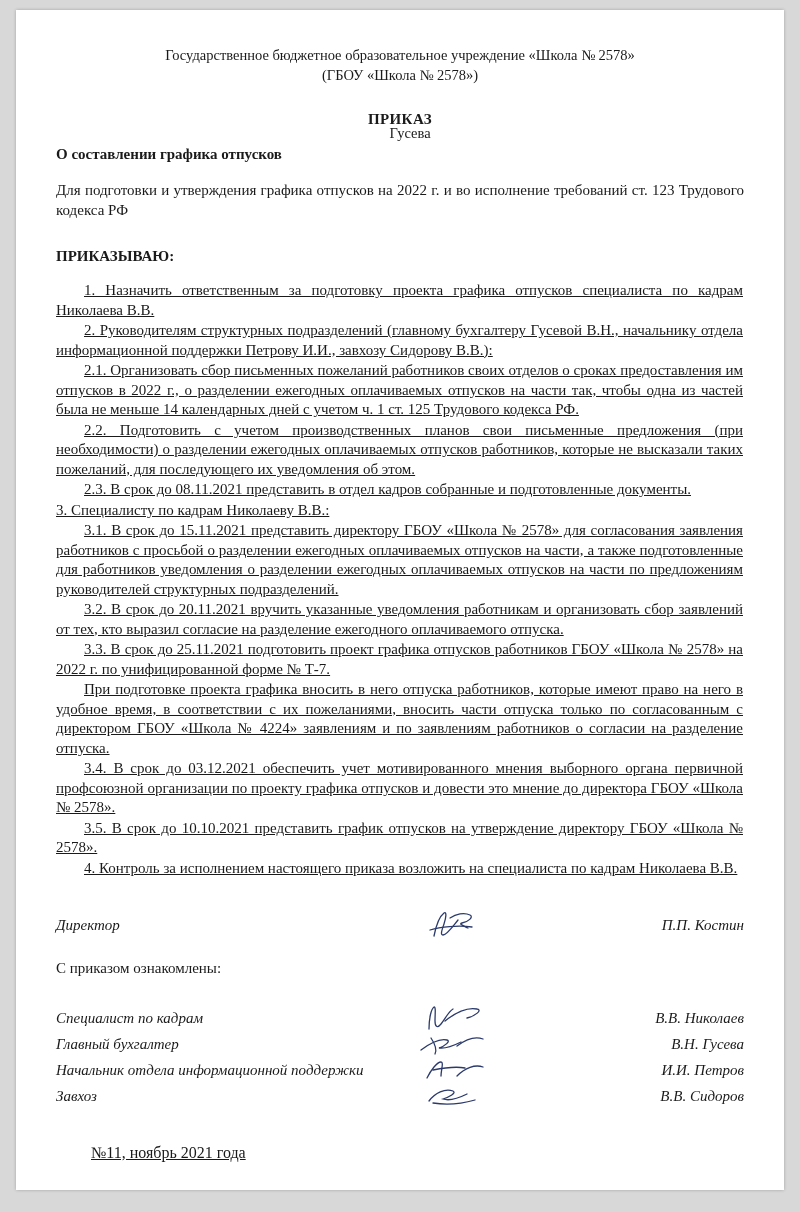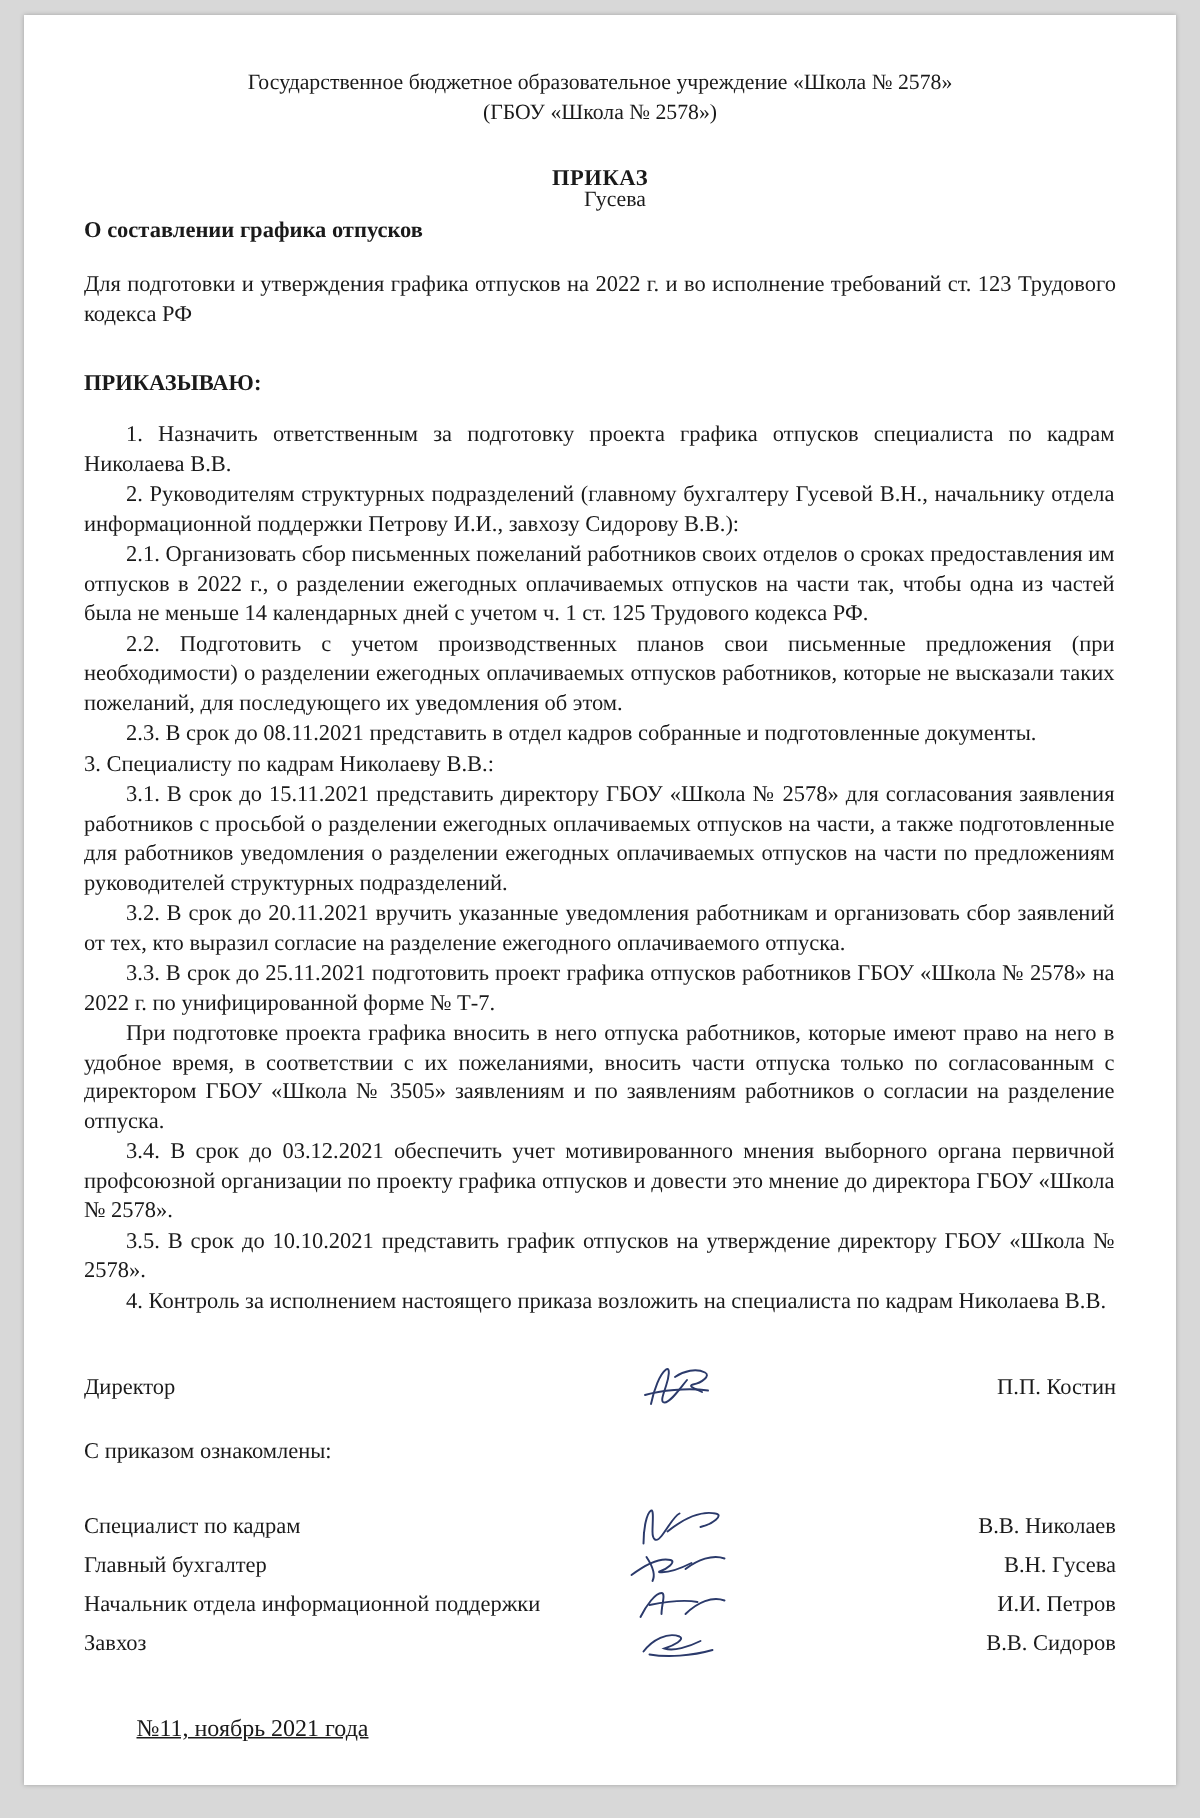--- a/index.html
+++ b/index.html
@@ -66,34 +66,36 @@
     margin-top: 28px;
   }
   .body-block {
     margin-top: 16px;
     font-size: 15px;
     line-height: 1.3;
   }
   .para {
     text-align: justify;
     margin: 0 1px 1px 0;
+    text-decoration: underline;
   }
   .para.indent {
     text-indent: 28px;
   }
   .sign-area {
     margin-top: 34px;
     font-size: 15px;
   }
   .sign-row {
     display: flex;
     align-items: center;
     justify-content: space-between;
     position: relative;
     height: 26px;
+    font-style: italic;
   }
   .sign-row .role { flex: 0 0 auto; }
   .sign-row .name { flex: 0 0 auto; text-align: right; min-width: 150px;}
   .ack-label {
     margin-top: 22px;
     margin-bottom: 28px;
     font-size: 15px;
   }
   .sig {
     position: absolute;
@@ -134,21 +136,21 @@
   <div class="body-block">
     <p class="para indent">1. Назначить ответственным за подготовку проекта графика отпусков специалиста по кадрам Николаева В.В.</p>
     <p class="para indent">2. Руководителям структурных подразделений (главному бухгалтеру Гусевой В.Н., начальнику отдела информационной поддержки Петрову И.И., завхозу Сидорову В.В.):</p>
     <p class="para indent">2.1. Организовать сбор письменных пожеланий работников своих отделов о сроках предоставления им отпусков в 2022 г., о разделении ежегодных оплачиваемых отпусков на части так, чтобы одна из частей была не меньше 14 календарных дней с учетом ч. 1 ст. 125 Трудового кодекса РФ.</p>
     <p class="para indent">2.2. Подготовить с учетом производственных планов свои письменные предложения (при необходимости) о разделении ежегодных оплачиваемых отпусков работников, которые не высказали таких пожеланий, для последующего их уведомления об этом.</p>
     <p class="para indent">2.3. В срок до 08.11.2021 представить в отдел кадров собранные и подготовленные документы.</p>
     <p class="para">3. Специалисту по кадрам Николаеву В.В.:</p>
     <p class="para indent">3.1. В срок до 15.11.2021 представить директору ГБОУ «Школа № 2578» для согласования заявления работников с просьбой о разделении ежегодных оплачиваемых отпусков на части, а также подготовленные для работников уведомления о разделении ежегодных оплачиваемых отпусков на части по предложениям руководителей структурных подразделений.</p>
     <p class="para indent">3.2. В срок до 20.11.2021 вручить указанные уведомления работникам и организовать сбор заявлений от тех, кто выразил согласие на разделение ежегодного оплачиваемого отпуска.</p>
     <p class="para indent">3.3. В срок до 25.11.2021 подготовить проект графика отпусков работников ГБОУ «Школа № 2578» на 2022 г. по унифицированной форме № Т-7.</p>
-    <p class="para indent">При подготовке проекта графика вносить в него отпуска работников, которые имеют право на него в удобное время, в соответствии с их пожеланиями, вносить части отпуска только по согласованным с директором ГБОУ «Школа № 3505» заявлениям и по заявлениям работников о согласии на разделение отпуска.</p>
+    <p class="para indent">При подготовке проекта графика вносить в него отпуска работников, которые имеют право на него в удобное время, в соответствии с их пожеланиями, вносить части отпуска только по согласованным с директором ГБОУ «Школа № 4224» заявлениям и по заявлениям работников о согласии на разделение отпуска.</p>
     <p class="para indent">3.4. В срок до 03.12.2021 обеспечить учет мотивированного мнения выборного органа первичной профсоюзной организации по проекту графика отпусков и довести это мнение до директора ГБОУ «Школа № 2578».</p>
     <p class="para indent">3.5. В срок до 10.10.2021 представить график отпусков на утверждение директору ГБОУ «Школа № 2578».</p>
     <p class="para indent">4. Контроль за исполнением настоящего приказа возложить на специалиста по кадрам Николаева В.В.</p>
   </div>
 
   <div class="sign-area">
 
     <div class="sign-row">
       <span class="role">Директор</span>
       <span class="sig">

